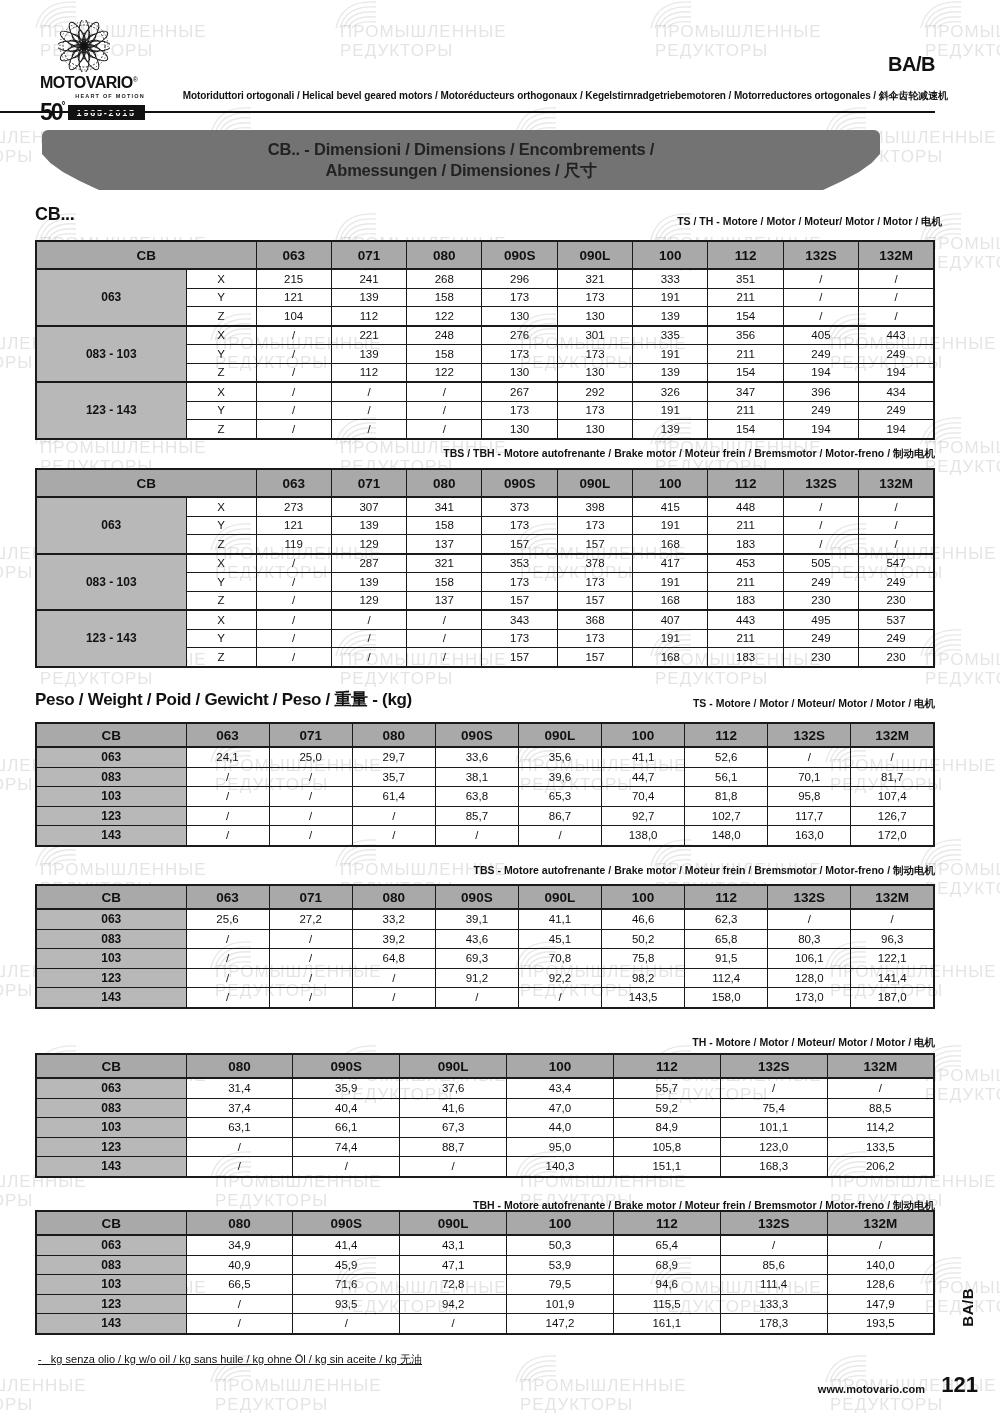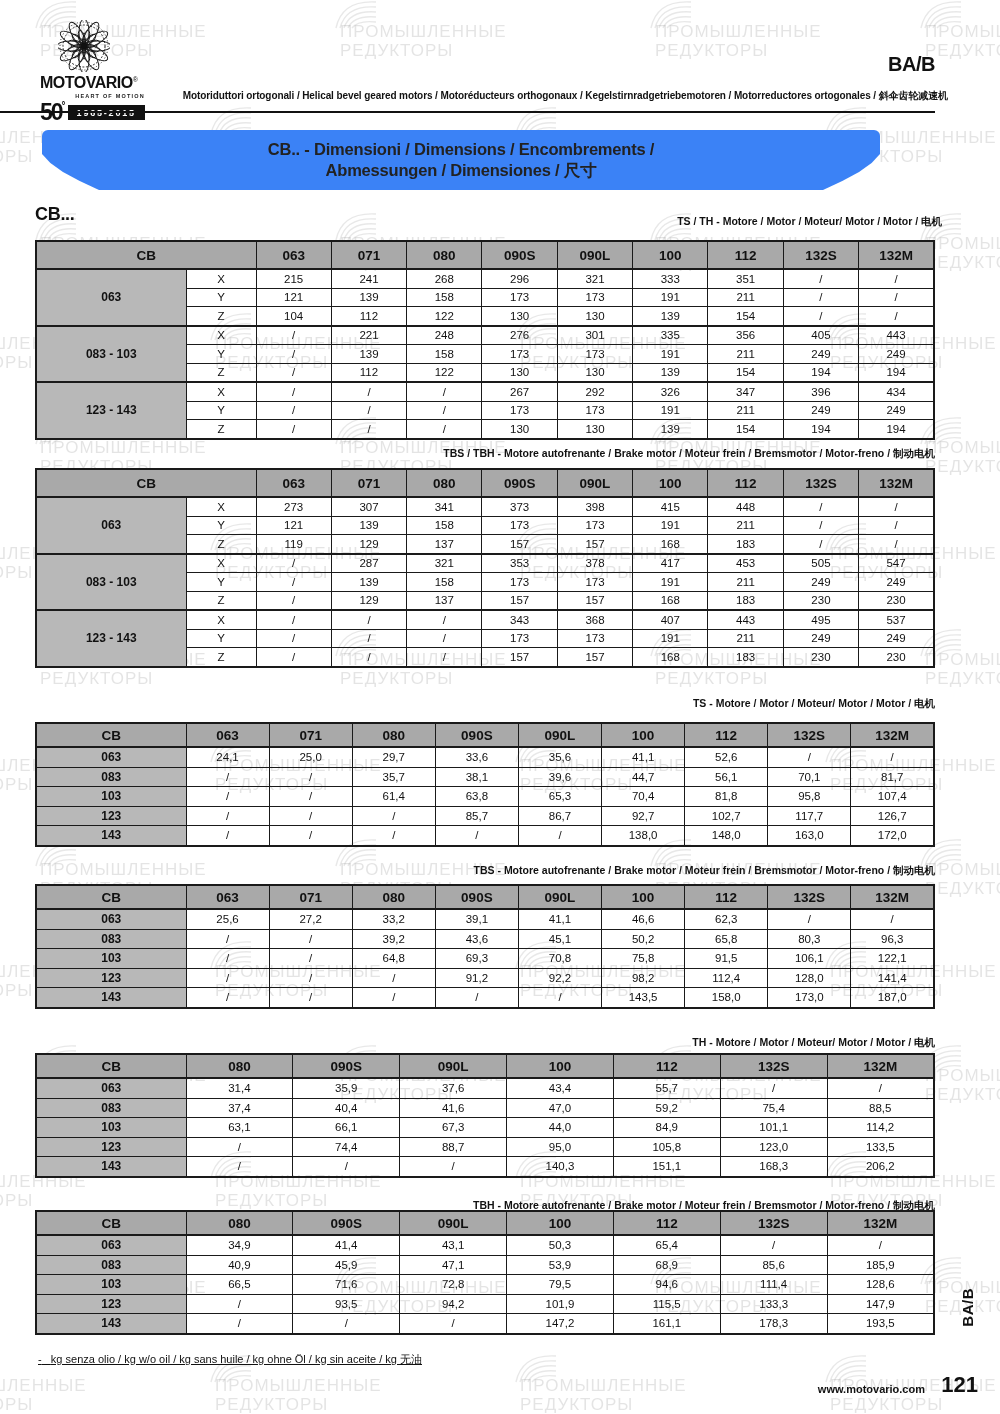--- a/index.html
+++ b/index.html
@@ -19,21 +19,21 @@
   .tagline{font-size:5.5px;letter-spacing:1.2px;font-weight:700;color:#222;text-align:right;margin-top:1px;}
   .anniv{display:flex;align-items:center;}
   .anniv-50{font-size:23px;font-weight:800;letter-spacing:-2px;line-height:18px;}
   .anniv-deg{font-size:10px;font-weight:800;vertical-align:top;position:relative;top:-7px;}
   .anniv-box{background:#111;color:#fff;font-size:9px;font-weight:700;letter-spacing:1.8px;padding:3px 9px 2px 9px;margin-left:2px;}
   .doc-code{font-size:20px;font-weight:800;letter-spacing:-0.5px;}
   .subtitle{font-size:10px;font-weight:700;letter-spacing:-0.1px;white-space:nowrap;}
   .rule{position:absolute;background:#111;z-index:2;}
 
   
-  .banner{background:#3b82f6;text-align:center;border-radius:6px 6px 0 0;
+  .banner{background:#737373;text-align:center;border-radius:6px 6px 0 0;
     clip-path:polygon(0 0,100% 0,100% 40%,99% 55%,97.5% 70%,95.5% 85%,93.2% 100%,6.8% 100%,4.5% 85%,2.5% 70%,1% 55%,0 40%);}
   .banner .bl{font-size:16.5px;font-weight:700;color:#222;line-height:21px;letter-spacing:-0.2px;}
   .banner{padding-top:9px;box-sizing:border-box;}
 
   .sec-title{font-size:18px;font-weight:800;letter-spacing:-0.3px;}
   .tbl-caption{font-size:10.5px;font-weight:700;white-space:nowrap;text-align:right;}
 
   
   table.tbl{border-collapse:collapse;table-layout:fixed;width:900px;background:transparent;z-index:2;position:absolute;}
   .tbl th,.tbl td{border:1px solid #1a1a1a;text-align:center;vertical-align:middle;padding:0;overflow:hidden;}
@@ -943,20 +943,21 @@
           <td>157</td>
           <td>157</td>
           <td>168</td>
           <td>183</td>
           <td>230</td>
           <td>230</td>
         </tr>
       </tbody>
     </table>
 
+  <div class="z sec-title" style="left:35px;top:688px;font-size:17px;">Peso / Weight / Poid / Gewicht / Peso / 重量 - (kg)</div>
   <div class="z tbl-caption" style="right:65px;top:697px;">TS - Motore / Motor / Moteur/ Motor / Motor / 电机</div>
   <table class="tbl t-wt" style="left:35px;top:722px;">
       <colgroup>
         <col style="width: 150px;">
       </colgroup>
       <thead>
         <tr>
           <th>CB</th>
           <th>063</th>
           <th>071</th>
@@ -1216,21 +1217,21 @@
           <td>/</td>
         </tr>
         <tr>
           <td class="row-label">083</td>
           <td>40,9</td>
           <td>45,9</td>
           <td>47,1</td>
           <td>53,9</td>
           <td>68,9</td>
           <td>85,6</td>
-          <td>185,9</td>
+          <td>140,0</td>
         </tr>
         <tr>
           <td class="row-label">103</td>
           <td>66,5</td>
           <td>71,6</td>
           <td>72,8</td>
           <td>79,5</td>
           <td>94,6</td>
           <td>111,4</td>
           <td>128,6</td>

